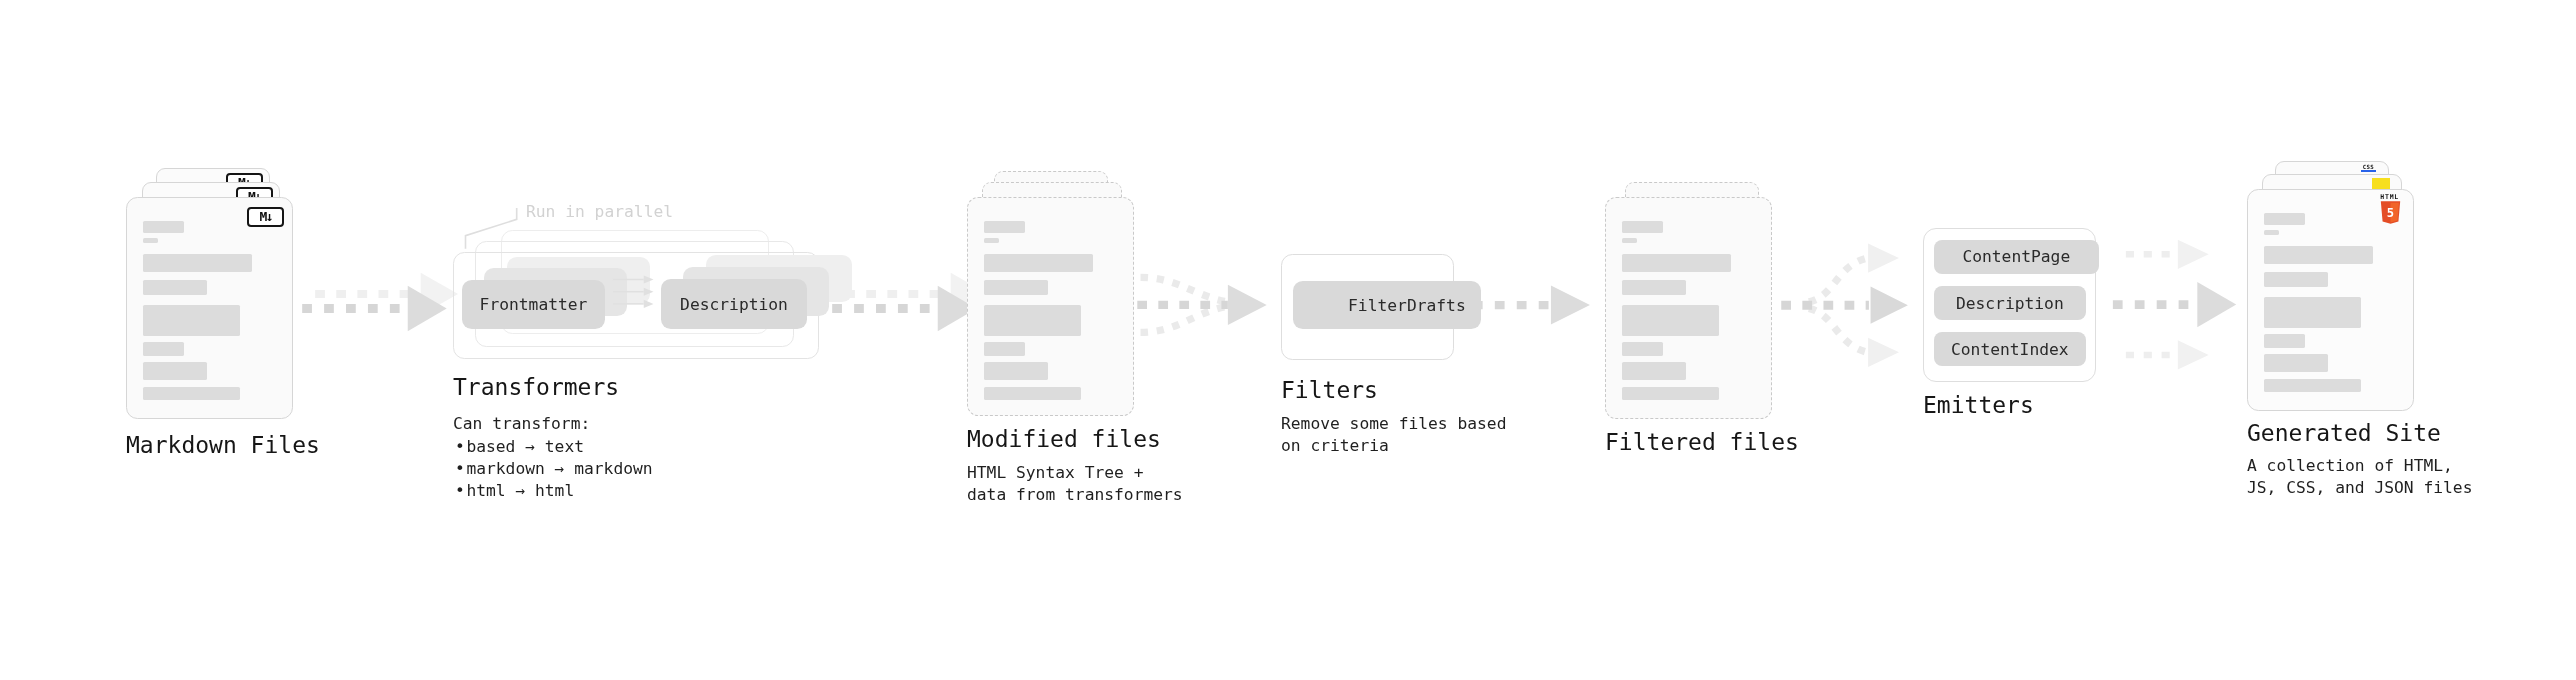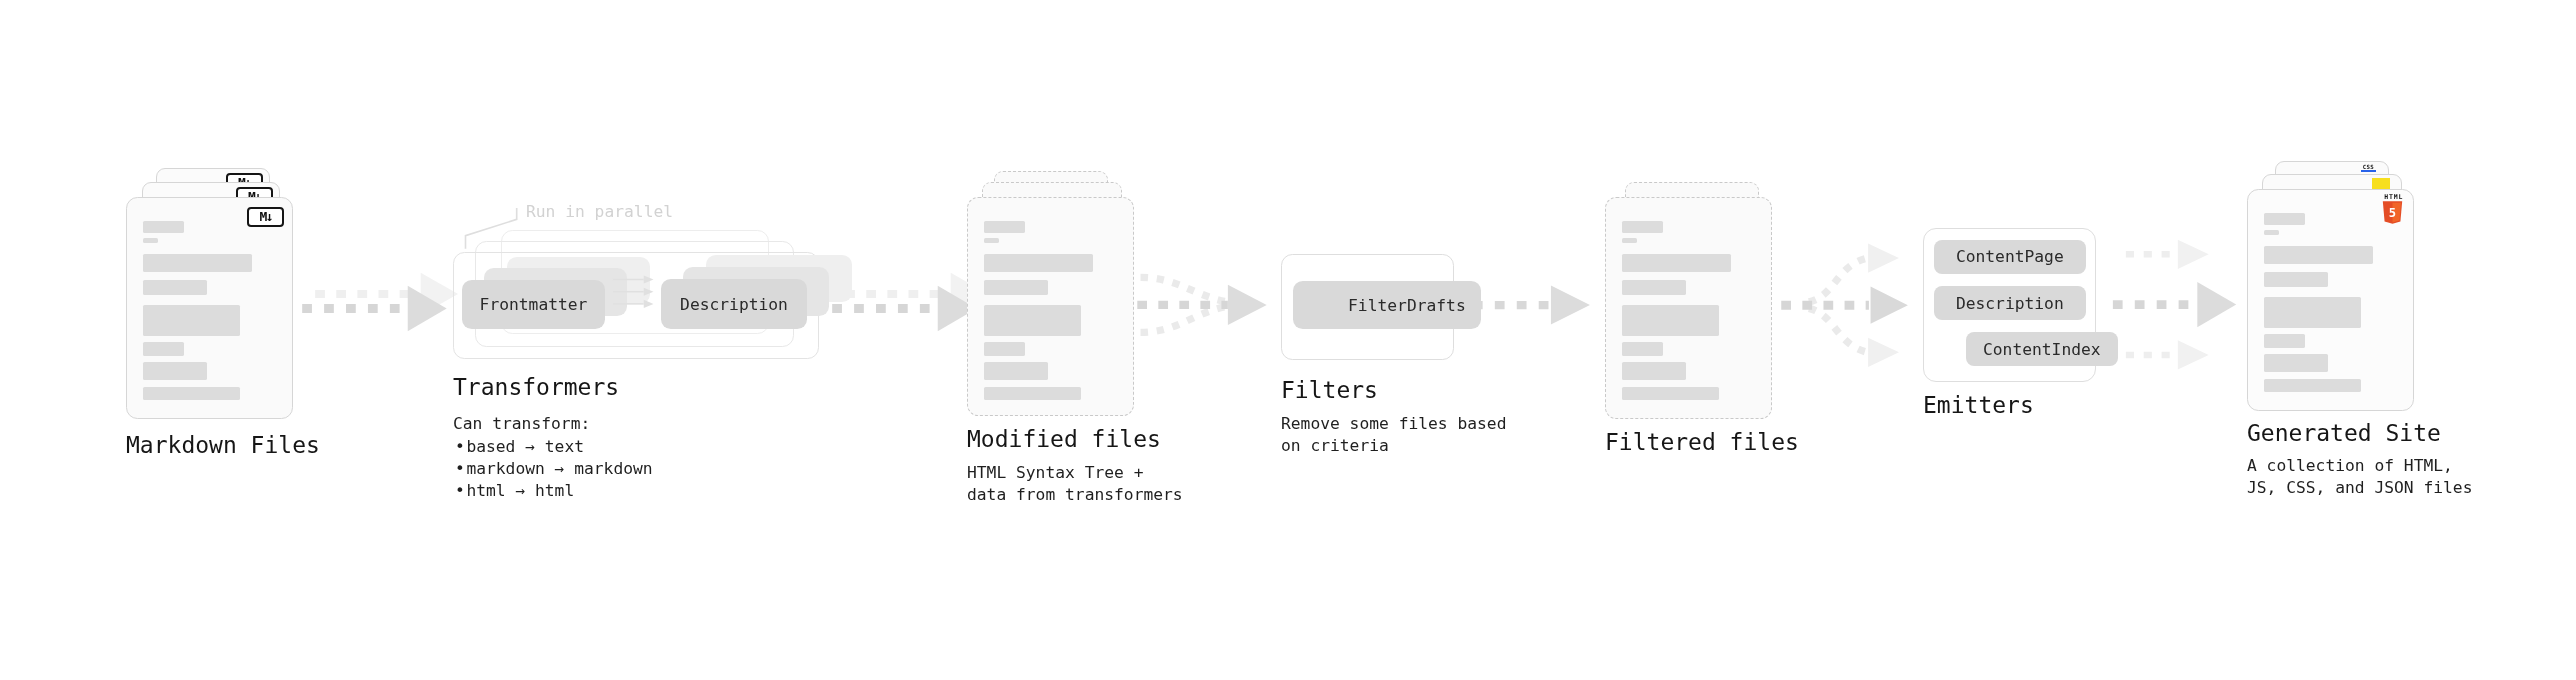--- a/index.html
+++ b/index.html
@@ -44,21 +44,21 @@
   .pill{position:absolute;background:#d9d9d9;border-radius:9.8px;display:flex;align-items:center;justify-content:center;
     font-size:16.3px;color:#2a2a2a;white-space:nowrap;z-index:3;}
   .ghost1{background:#e5e5e5;z-index:2;}
   .ghost2{background:#efefef;z-index:1;}
 
   
   .panel{position:absolute;border:1.6px solid #dedede;border-radius:11.4px;background:#ffffff;box-sizing:border-box;}
   .panel .pill{position:absolute;}
 
   
-  .h5-logo{position:absolute;right:9.8px;top:4.1px;width:23px;text-align:right;}
+  .h5-logo{position:absolute;right:9.8px;top:4.1px;width:23px;text-align:left;}
   .h5-title{font-size:6.5px;font-weight:bold;letter-spacing:0.8px;color:#111;line-height:7.3px;}
   .css-badge{position:absolute;right:11.4px;top:1.6px;width:16.3px;text-align:center;}
   .css-text{font-size:5.7px;font-weight:bold;color:#111;line-height:6.5px;letter-spacing:0.4px;}
   .css-bar{height:2.4px;width:14.6px;margin:0 auto;}
   .js-badge{position:absolute;right:10.6px;top:3.3px;width:18px;height:10.6px;}
 
   svg{position:absolute;overflow:visible;}
 </style>
 </head>
 <body>
@@ -189,23 +189,23 @@
   <svg style="left:1778px;top:241px;" width="138" height="130" viewBox="0 0 170 160">
     <path d="M38,75 C70,68 72,30 110,21" stroke="#eaeaea" stroke-width="9" stroke-dasharray="9 11" fill="none"></path>
     <path d="M38,83 C70,90 72,128 110,137" stroke="#eaeaea" stroke-width="9" stroke-dasharray="9 11" fill="none"></path>
     <line x1="4" y1="79" x2="112" y2="79" stroke="#d6d6d6" stroke-width="11" stroke-dasharray="12 14"></line>
     <polygon points="111,3 149,21 111,39" fill="#f0f0f0"></polygon>
     <polygon points="114,56 160,79 114,102" fill="#d9d9d9"></polygon>
     <polygon points="111,119 149,137 111,155" fill="#f0f0f0"></polygon>
   </svg>
 
   <div class="panel" style="left:1923px;top:228px;width:173px;height:154px;border-radius:13px;">
-    <div class="pill" style="left:9.8px;top:10.6px;width:152px;height:34px;border-radius:8.1px;">ContentPage</div>
+    <div class="pill" style="left:9.8px;top:10.6px;width:165px;height:34px;border-radius:8.1px;">ContentPage</div>
     <div class="pill" style="left:9.8px;top:57px;width:152px;height:34px;border-radius:8.1px;">Description</div>
-    <div class="pill" style="left:9.8px;top:103px;width:152px;height:34px;border-radius:8.1px;margin-left:32px;">ContentIndex</div>
+    <div class="pill" style="left:9.8px;top:103px;width:152px;height:34px;border-radius:8.1px;">ContentIndex</div>
   </div>
   <div class="stage-label" style="left:1923px;top:392px;">Emitters</div>
 
   <svg style="left:2111px;top:234px;" width="132" height="138" viewBox="0 0 162 170">
     <line x1="18" y1="25" x2="80" y2="25" stroke="#eeeeee" stroke-width="8" stroke-dasharray="10 12"></line>
     <polygon points="82,7 120,25 82,43" fill="#f1f1f1"></polygon>
     <line x1="2" y1="87" x2="104" y2="87" stroke="#d6d6d6" stroke-width="11" stroke-dasharray="12 15"></line>
     <polygon points="106,59 154,87 106,115" fill="#dcdcdc"></polygon>
     <line x1="18" y1="149" x2="80" y2="149" stroke="#eeeeee" stroke-width="8" stroke-dasharray="10 12"></line>
     <polygon points="82,131 120,149 82,167" fill="#f1f1f1"></polygon>

